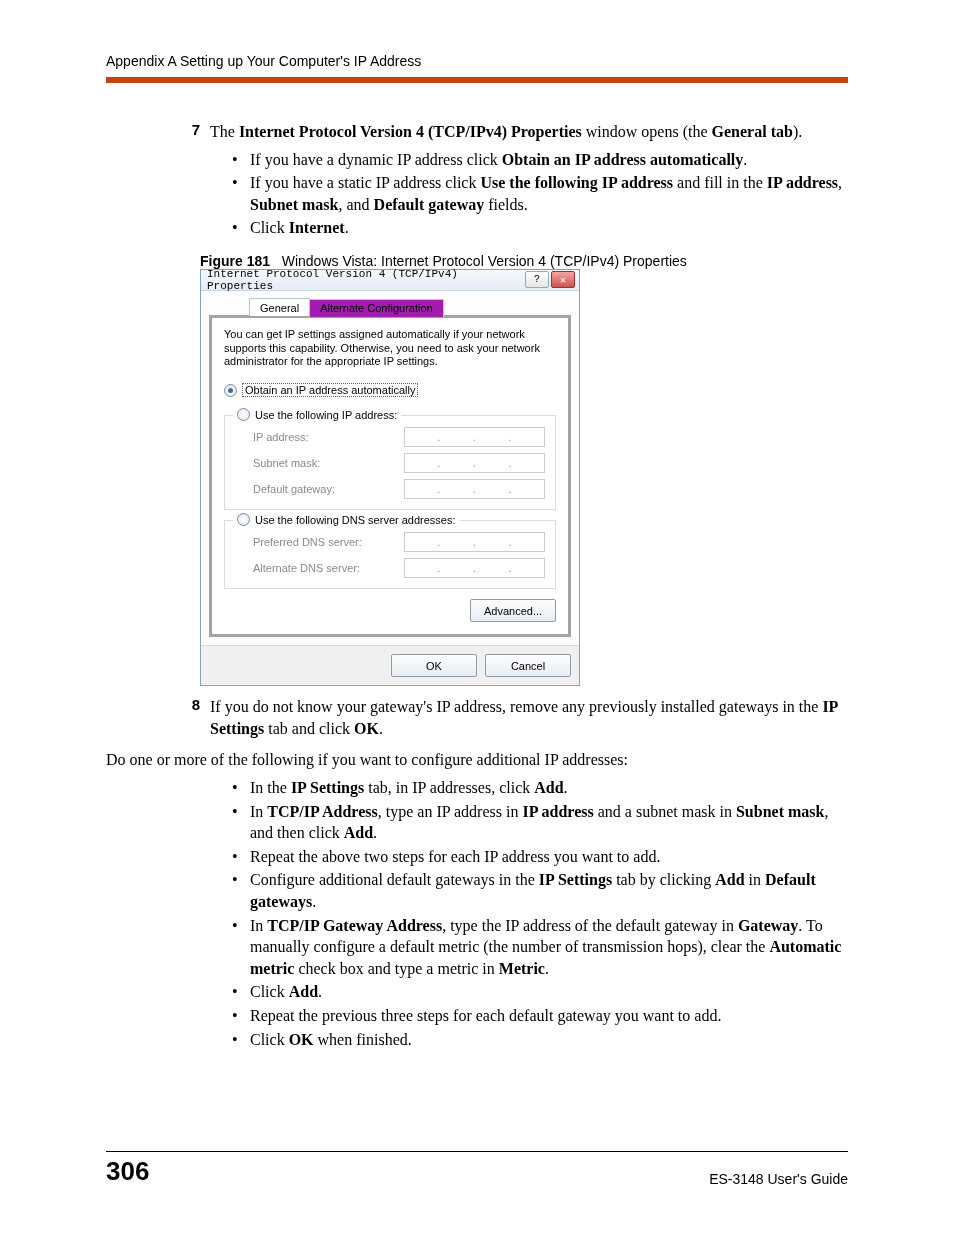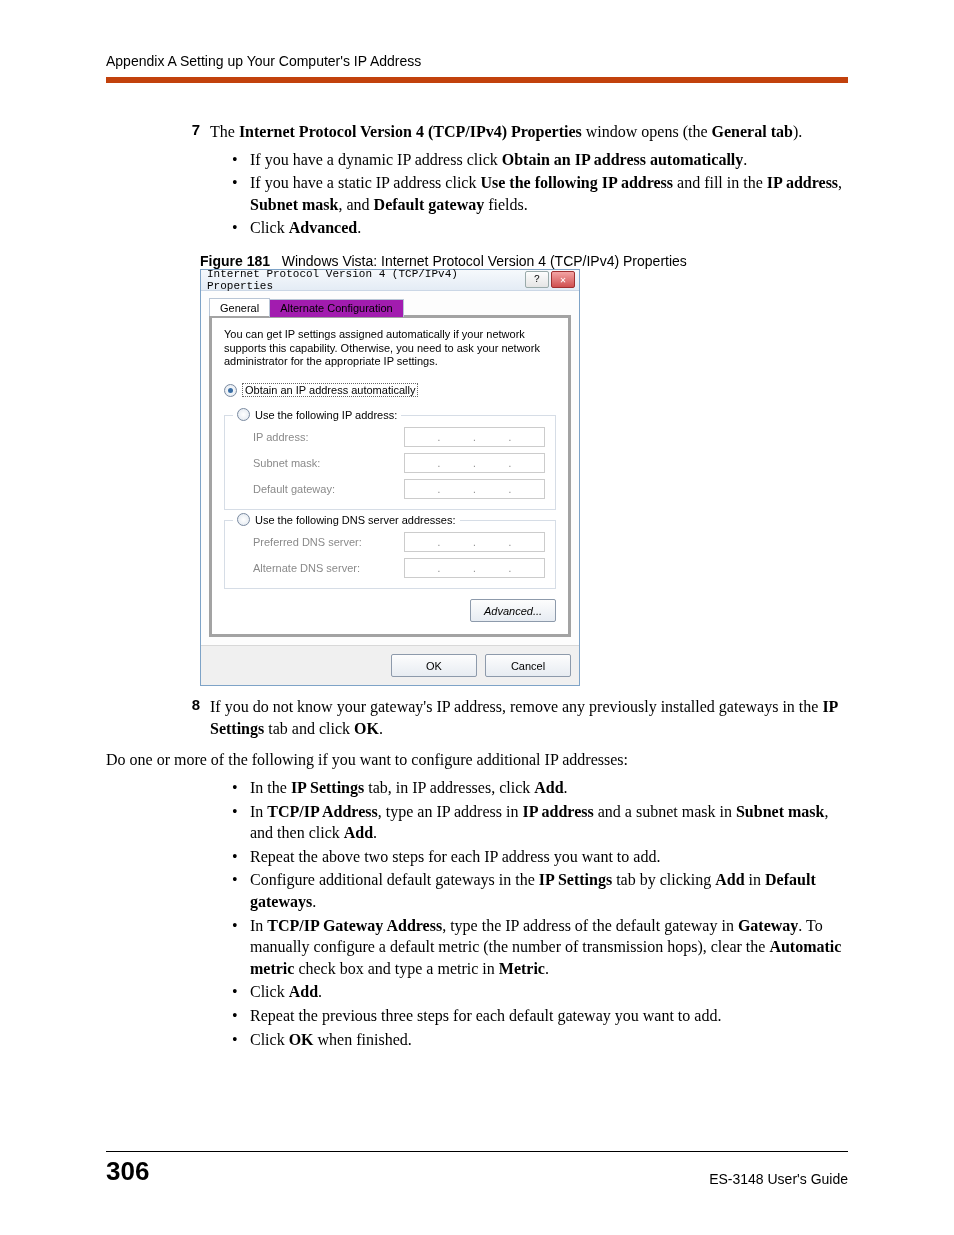--- a/index.html
+++ b/index.html
@@ -105,20 +105,21 @@
     color: #fff;
     font-weight: bold;
   }
   .dlg-body {
     padding: 6px 8px 8px 8px;
     background: #fdfdfd;
   }
   .tabs {
     display: flex;
     margin-bottom: 0;
+    margin-left: 40px;
   }
   .tab {
     padding: 3px 10px 2px 10px;
     border: 1px solid #b9c6d6;
     border-bottom: none;
     background: #fff;
     margin-right: -1px;
     position: relative;
     top: 1px;
     font-size: 11px;
@@ -184,21 +185,20 @@
     display: flex;
     align-items: center;
     justify-content: space-evenly;
     color: #888;
     font-size: 10px;
   }
   .adv-row {
     display: flex;
     justify-content: flex-end;
     margin-top: 8px;
-    font-style: italic;
   }
   .dlg-footer {
     background: #f0f0f0;
     padding: 8px;
     display: flex;
     justify-content: flex-end;
     border-top: 1px solid #d8d8d8;
   }
   .btn {
     min-width: 68px;
@@ -256,21 +256,21 @@
     </div>
     <div class="bullet-row">
       <div class="bullet-dot">•</div>
       <div class="bullet-txt">
         <span>If you have a static IP address click </span><b>Use the following IP address</b><span> and fill in the </span><b>IP address</b><span>, </span><b>Subnet mask</b><span>, and </span><b>Default gateway</b><span> fields.</span>
       </div>
     </div>
     <div class="bullet-row">
       <div class="bullet-dot">•</div>
       <div class="bullet-txt">
-        <span>Click </span><b>Advanced</b><span>.</span>
+        <span>Click </span><b>Internet</b><span>.</span>
       </div>
     </div>
   </div>
 
   <div class="fig-caption">
     <b>Figure 181</b>&nbsp;&nbsp;&nbsp;<span>Windows Vista: Internet Protocol Version 4 (TCP/IPv4) Properties</span>
   </div>
 
   <div class="dialog">
     <div class="titlebar">

